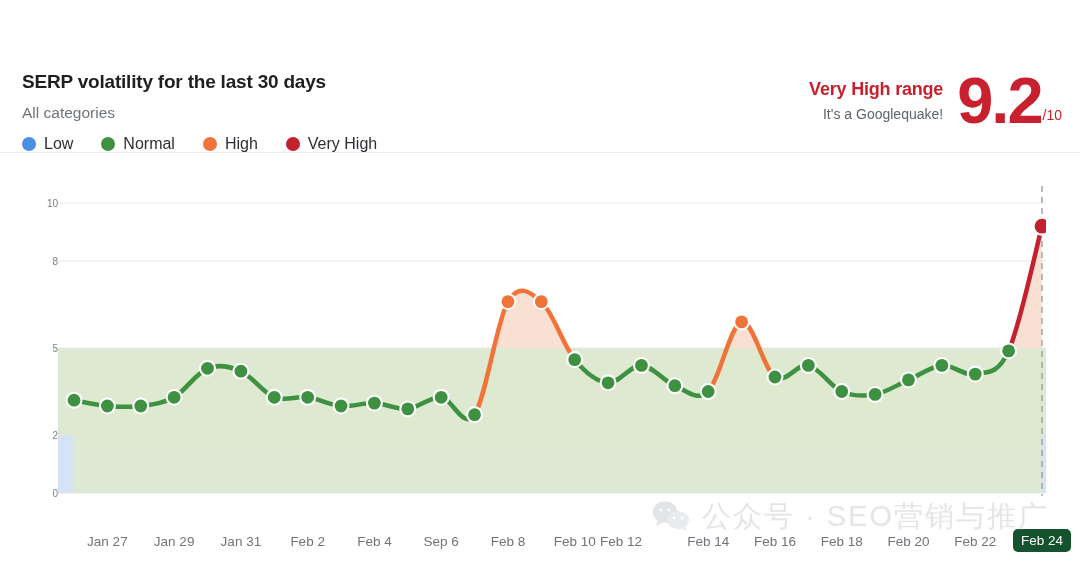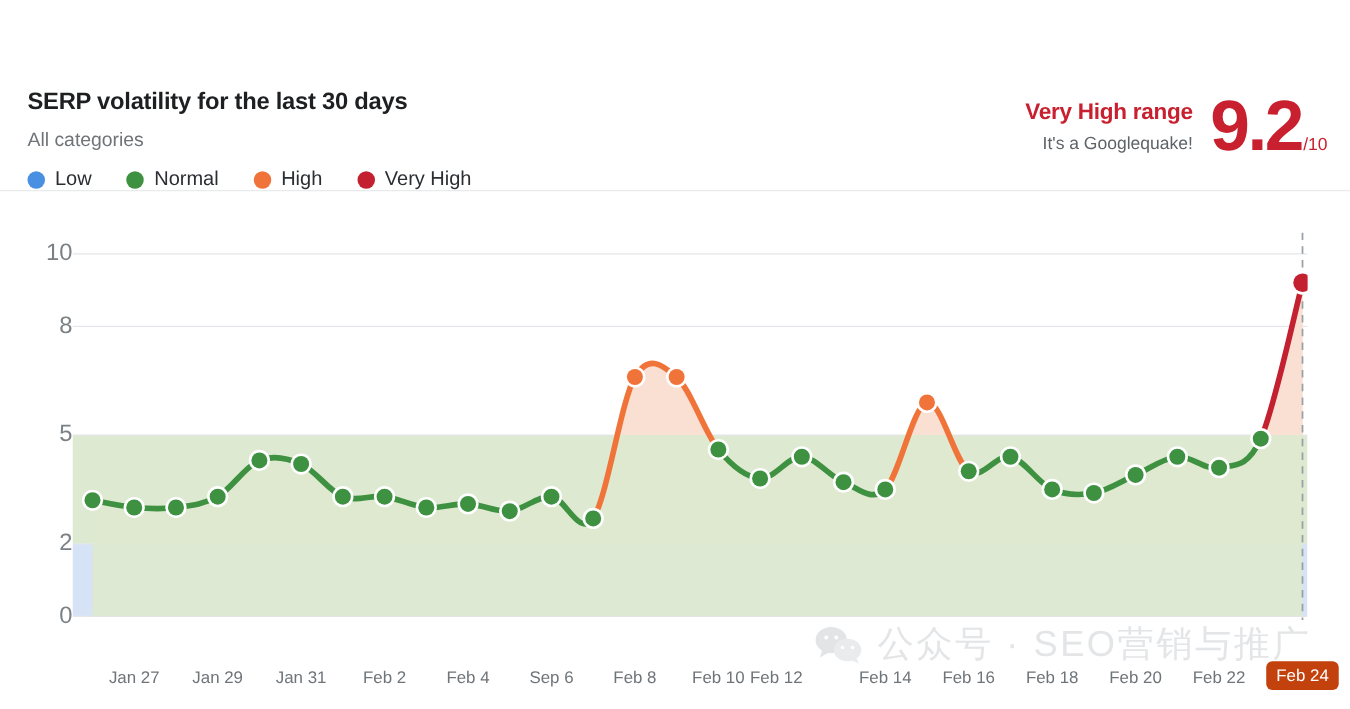--- a/index.html
+++ b/index.html
@@ -26,21 +26,21 @@
     display: flex; align-items: flex-start; gap: 14px;
   }
   .range-block { text-align: right; padding-top: 4px; }
   .range-label {
     font-size: 18px; font-weight: bold; color: #c8202f; line-height: 22px;
     letter-spacing: -0.2px;
   }
   .range-sub { font-size: 14px; color: #5d6368; margin-top: 5px; line-height: 18px; }
   .score-wrap { display: flex; align-items: flex-end; }
   .score {
-    font-size: 57px; font-weight: bold; color: #c8202f;
+    font-size: 65px; font-weight: bold; color: #c8202f;
     line-height: 54px; letter-spacing: -2px;
   }
   .score-den {
     font-size: 14px; color: #c8202f; font-weight: normal;
     padding-bottom: 5px; padding-left: 1px;
   }
   .hdr-rule {
     position: absolute; left: 0; top: 108px; width: 1080px; height: 1px;
     background: #e8eaec;
   }
@@ -51,32 +51,32 @@
     display: flex; align-items: center; gap: 28px;
   }
   .legend-item { display: flex; align-items: center; gap: 8px; }
   .legend-dot { width: 14px; height: 14px; border-radius: 50%; }
   .legend-text { font-size: 16px; color: #2b2f33; line-height: 18px; }
 
   
   .chart { position: absolute; left: 0; top: 186px; width: 1080px; height: 330px; }
   .y-label {
     position: absolute; right: 1022px; width: 40px; text-align: right;
-    font-size: 19px; color: #7b8085; transform: translateY(-50%);
+    font-size: 10px; color: #7b8085; transform: translateY(-50%);
   }
   .plot {
     position: absolute; left: 58px; top: 0; width: 988px; height: 310px;
   }
   .x-axis { position: absolute; left: 0; top: 524px; width: 1080px; height: 43px; }
   .x-label {
     position: absolute; top: 10px; font-size: 13.5px; color: #6f7479;
     transform: translateX(-50%); white-space: nowrap;
   }
   .x-label.active {
-    background: #c2410c; color: #ffffff; border-radius: 5px;
+    background: #14532d; color: #ffffff; border-radius: 5px;
     padding: 4px 8px; top: 5px;
   }
 
   
   .watermark {
     position: absolute; left: 652px; top: 500px;
     display: flex; align-items: center; gap: 12px;
     color: #e2e4e6; pointer-events: none;
   }
   .wm-text { font-size: 29px; letter-spacing: 2px; line-height: 32px; color: #e3e5e7; }

